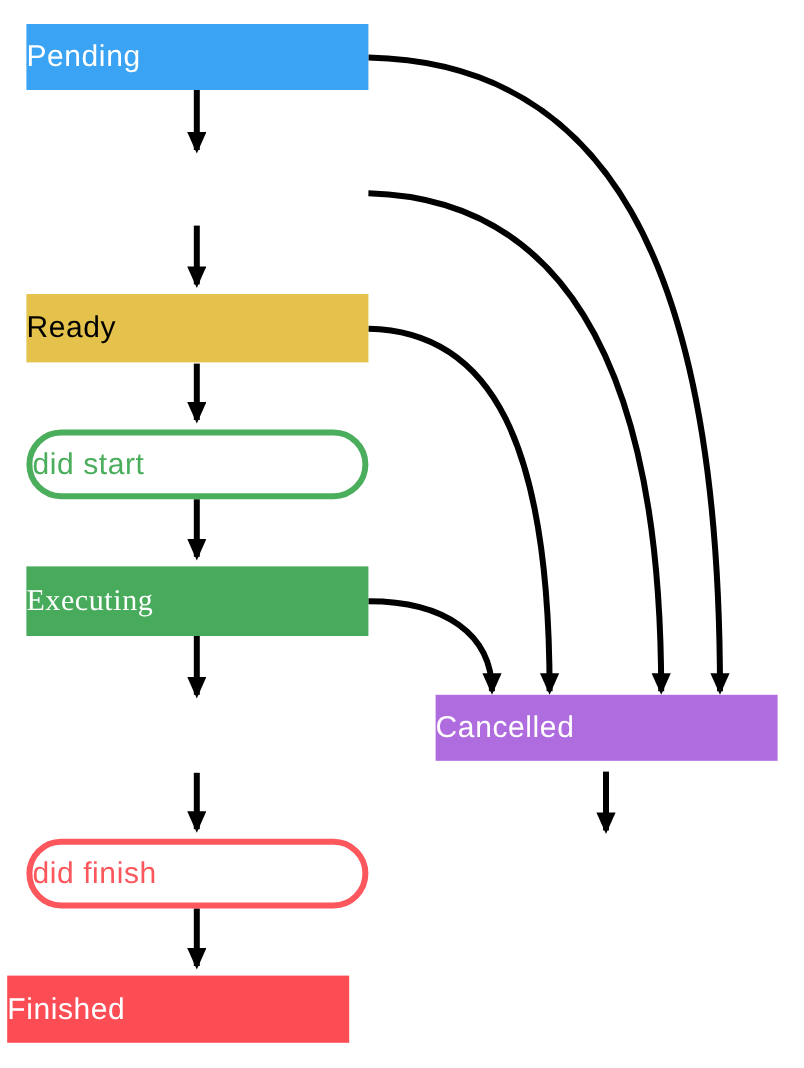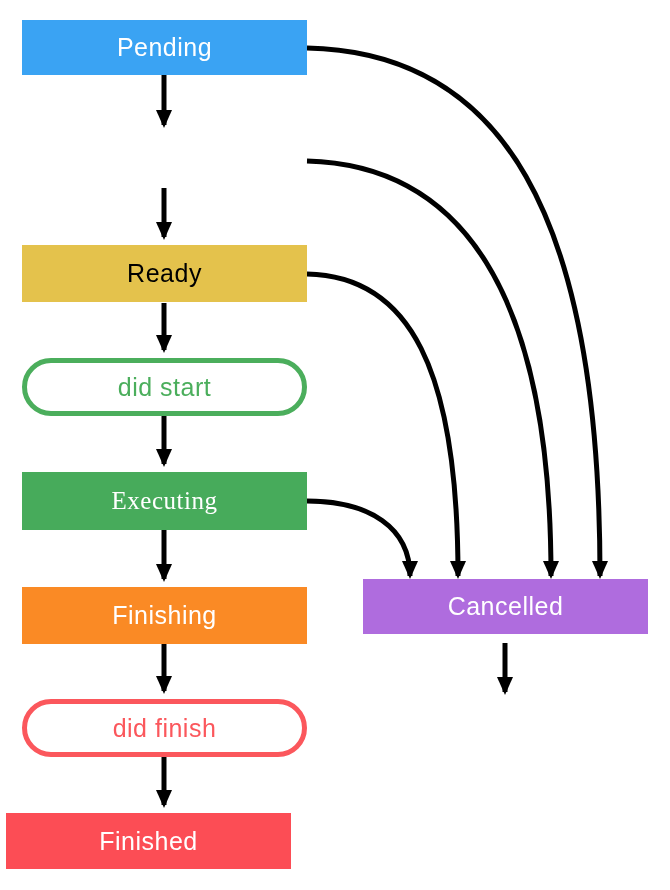--- a/index.html
+++ b/index.html
@@ -15,21 +15,21 @@
     position: absolute;
     left: 0; top: 0;
     width: 670px; height: 890px;
   }
   .node {
     position: absolute;
     width: 285px;
     box-sizing: border-box;
     display: flex;
     align-items: center;
-    justify-content: center;
+    justify-content: flex-start;
     font-size: 25px;
     font-weight: 300;
     letter-spacing: 0.5px;
     white-space: nowrap;
   }
   .node.state { color: #ffffff; }
   .node.event {
     background: #ffffff;
     border: 5px solid;
     border-radius: 29px;
@@ -73,23 +73,20 @@
   </div>
 
   <div class="node event" style="left: 22px; top: 358px; height: 58px; border-color: rgb(75, 174, 92); color: rgb(75, 174, 92);">
     <span class="label">did start</span>
   </div>
 
   <div class="node state" style="left: 22px; top: 472px; height: 58px; background-color: rgb(71, 171, 91); color: rgb(255, 255, 255); font-family: Liberation Serif, serif;">
     <span class="label">Executing</span>
   </div>
 
-  <div class="node state" style="left: 22px; top: 587px; height: 57px; background-color: rgb(250, 138, 37); color: rgb(255, 255, 255);">
-    <span class="label">Finishing</span>
-  </div>
 
   <div class="node event" style="left: 22px; top: 699px; height: 58px; border-color: rgb(251, 87, 92); color: rgb(251, 87, 92);">
     <span class="label">did finish</span>
   </div>
 
   <div class="node state" style="left: 6px; top: 813px; height: 56px; background-color: rgb(252, 77, 85); color: rgb(255, 255, 255);">
     <span class="label">Finished</span>
   </div>
 
   <div class="node state" style="left: 363px; top: 579px; height: 55px; background-color: rgb(175, 108, 222); color: rgb(255, 255, 255);">

